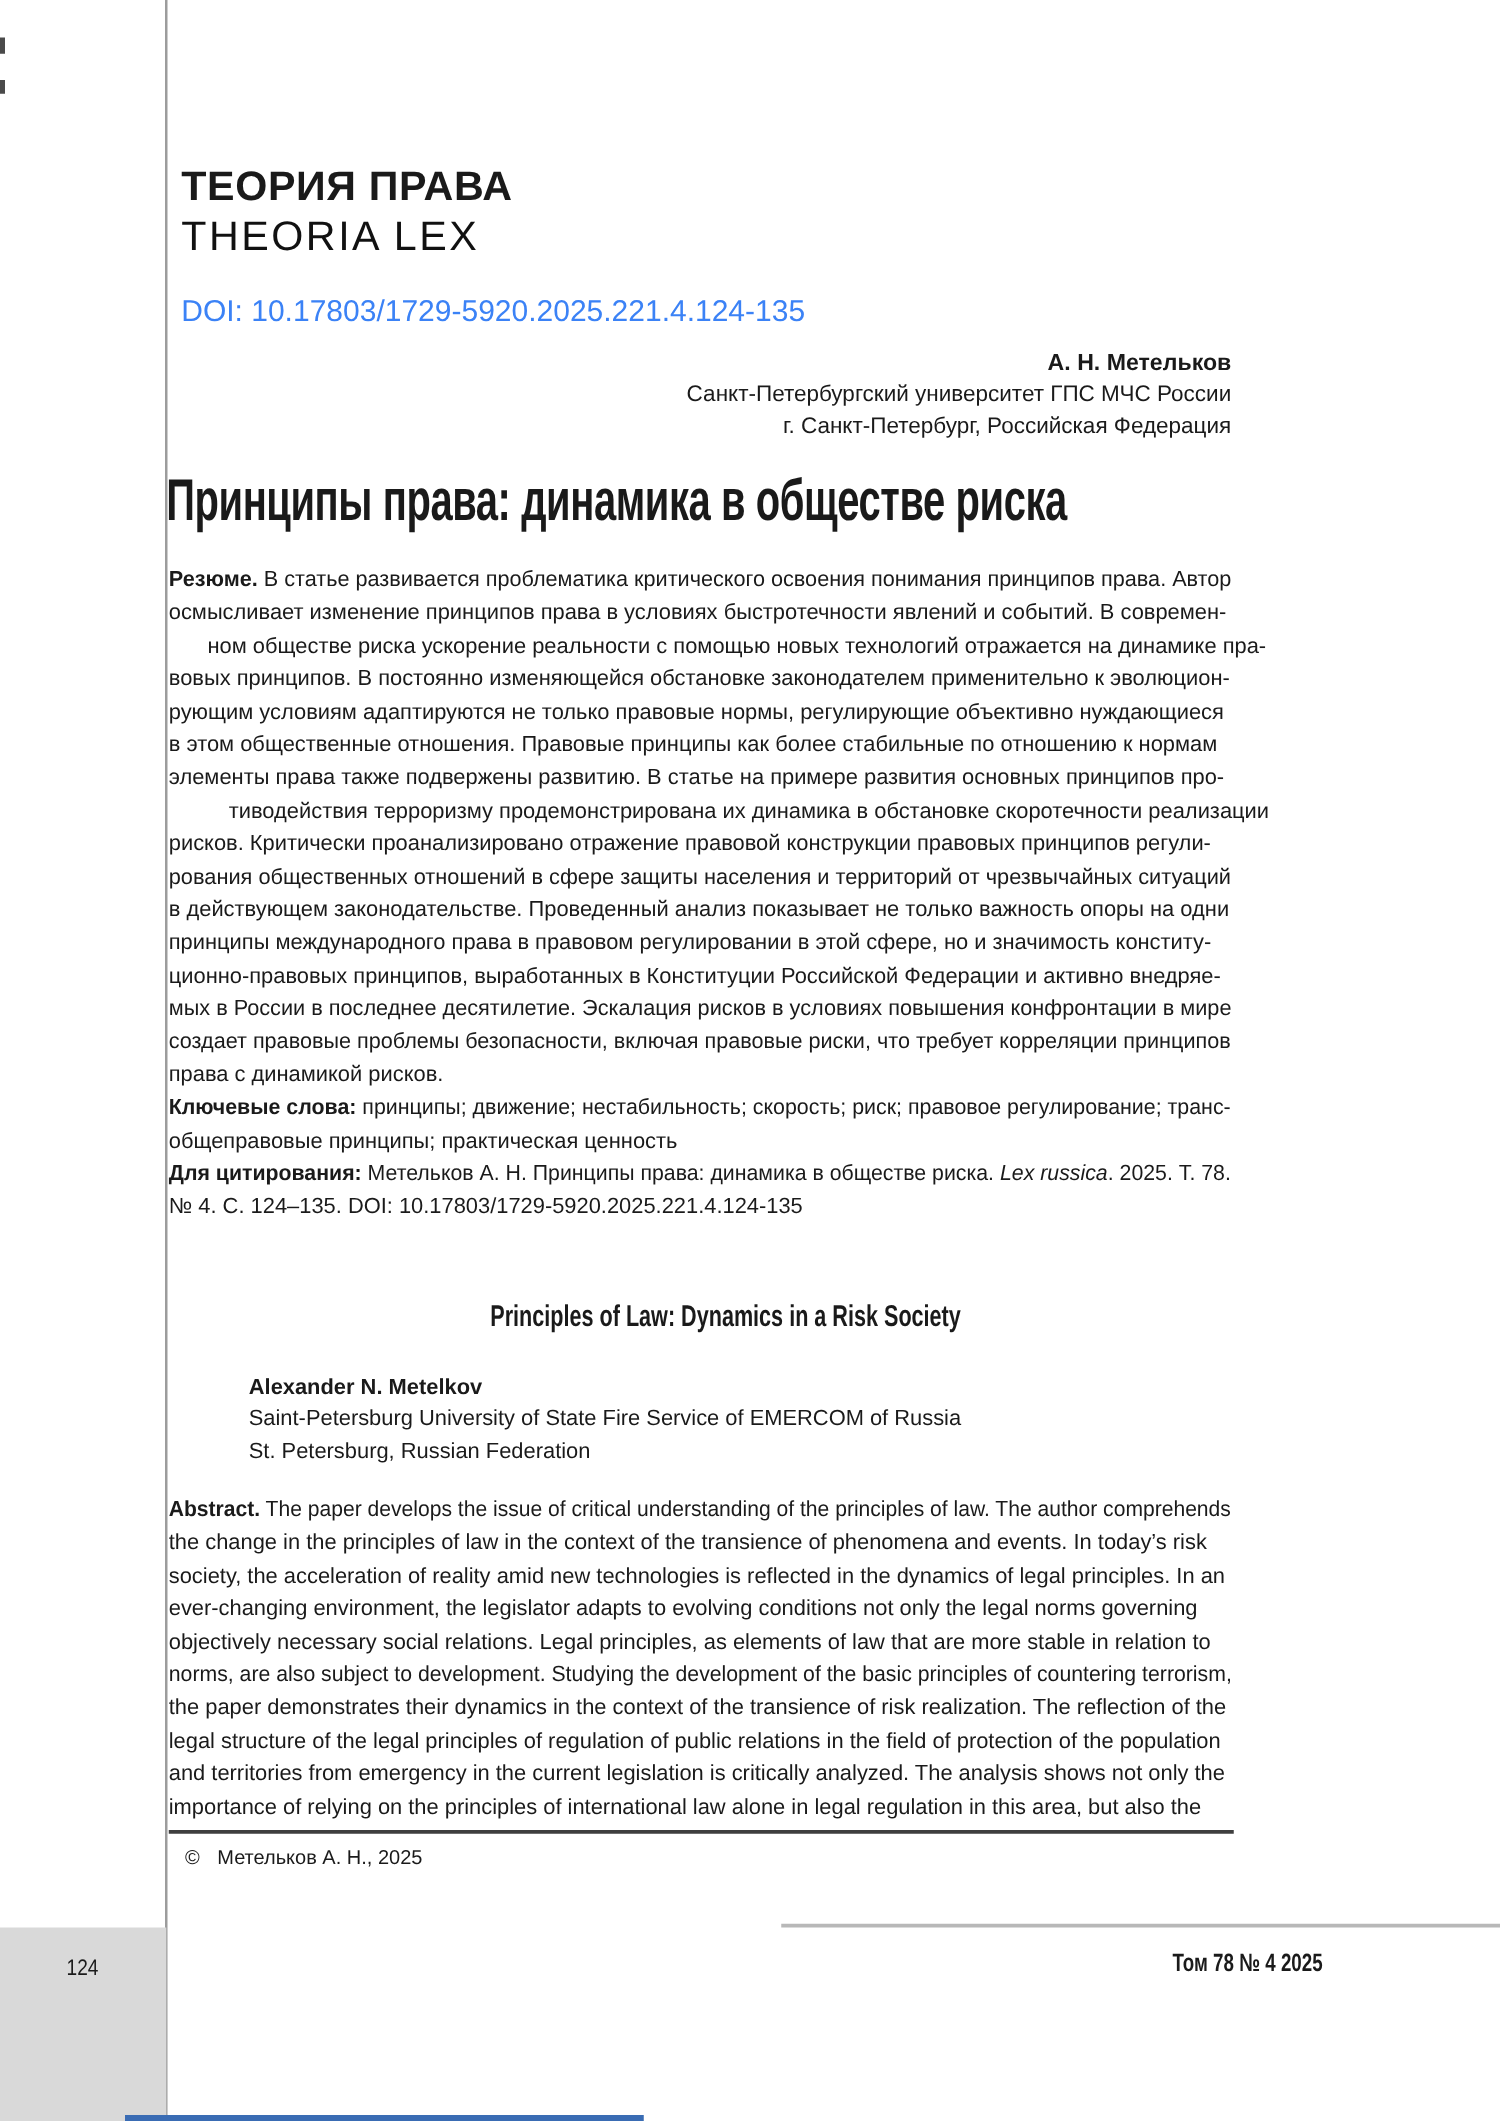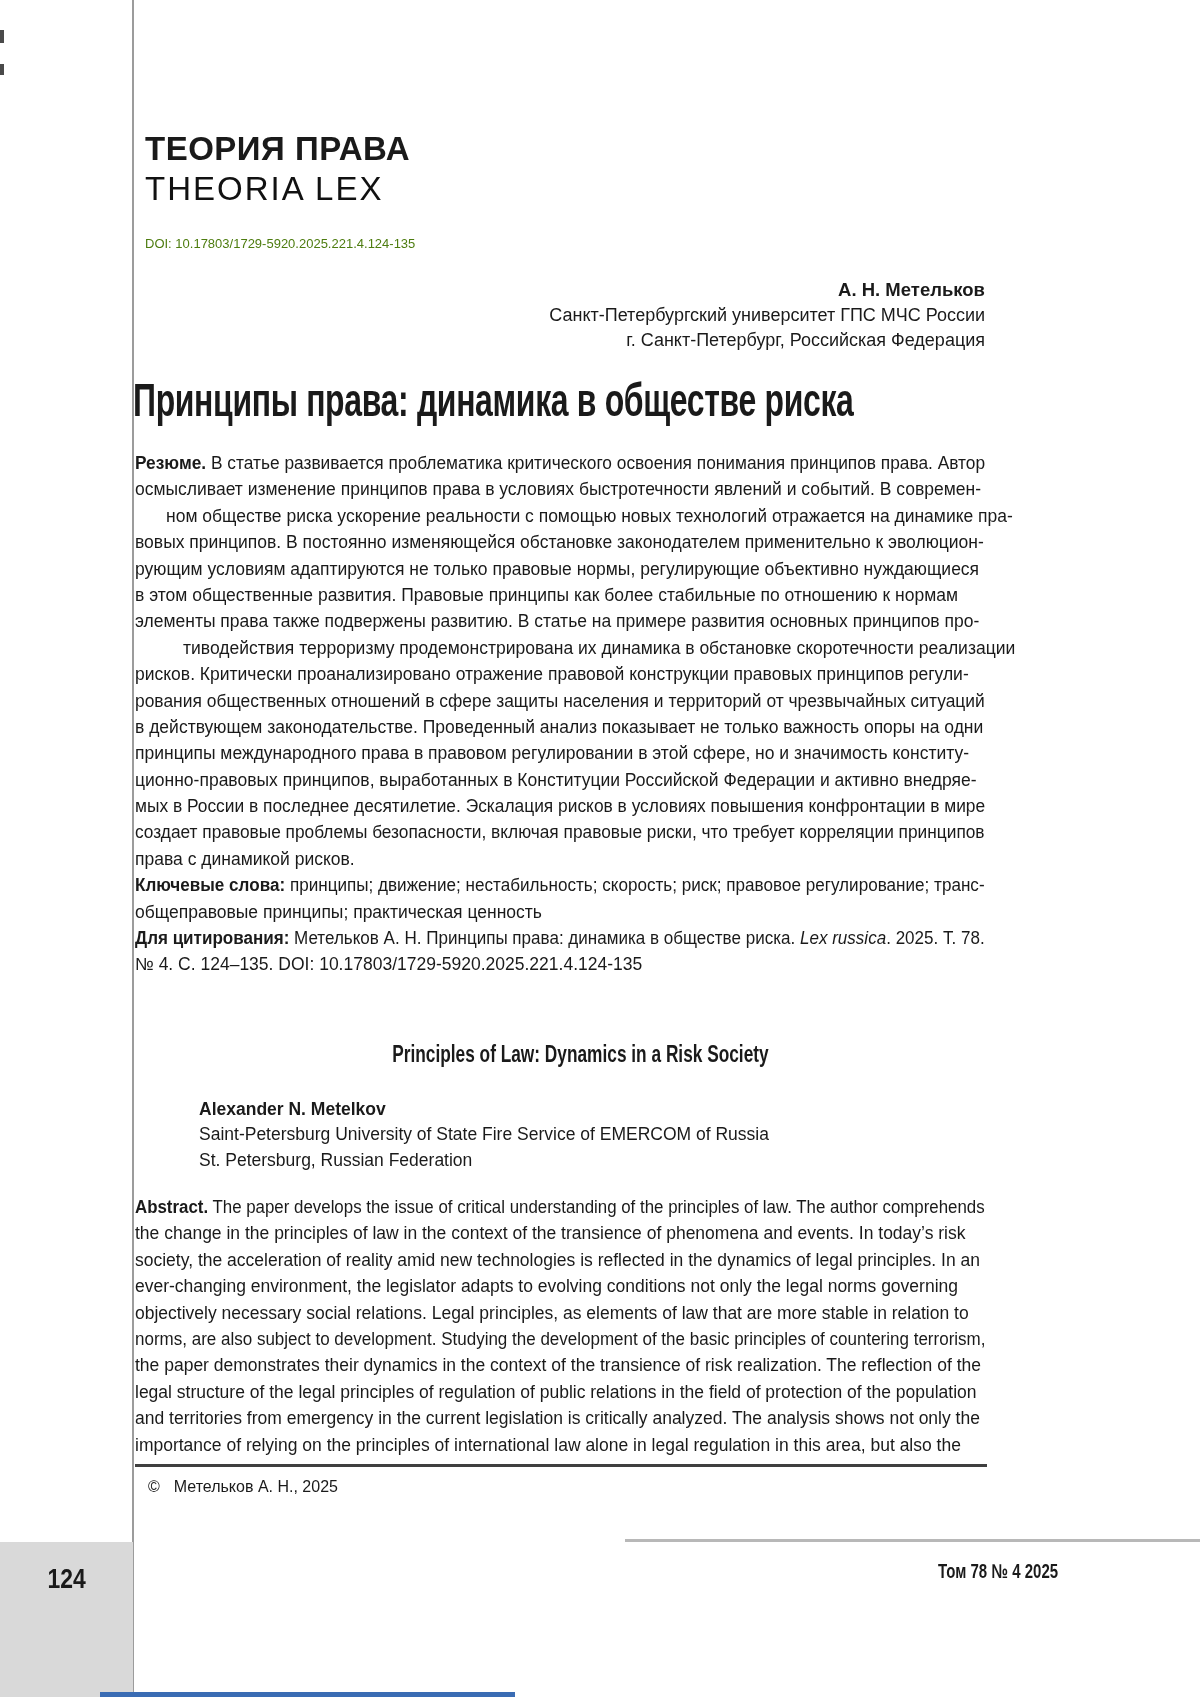--- a/index.html
+++ b/index.html
@@ -2,21 +2,21 @@
 <html lang="ru"><head>
 <meta charset="utf-8">
 <style>
   html,body{margin:0;padding:0;background:#ffffff;}
   .page{position:relative;width:1200px;height:1697px;background:#ffffff;overflow:hidden;
         font-family:"Liberation Sans",sans-serif;color:#1a1a1a;}
   .vline{position:absolute;left:132px;top:0;width:2px;height:1697px;background:#9c9c9c;}
   .corner-mark{position:absolute;left:0;background:#4a4a4a;}
   .rubric-ru{position:absolute;left:145px;top:130px;font-size:33px;font-weight:bold;letter-spacing:.5px;}
   .rubric-en{position:absolute;left:145px;top:170px;font-size:33px;font-weight:normal;letter-spacing:2px;color:#111;}
-  .doi{position:absolute;left:145px;top:236px;font-size:13px;color:#4d7c0f;}
+  .doi{position:absolute;left:145px;top:236px;font-size:24px;color:#3b82f6;}
   .author-ru{position:absolute;left:135px;top:277px;width:850px;text-align:right;font-size:18px;line-height:25.5px;}
   .author-ru .a-name{font-weight:bold;font-size:18.5px;}
   .title-ru{position:absolute;left:133px;top:372px;margin:0;font-size:47px;font-weight:bold;white-space:nowrap;}
   .title-ru .squeeze{display:inline-block;transform:scaleX(.68);transform-origin:left center;letter-spacing:-.5px;}
   .textcol{position:absolute;left:135px;top:450px;width:850px;font-size:17.5px;}
   .rich{width:850px;}
   .tl{white-space:nowrap;height:26.4px;line-height:26.4px;}
   .seg-b{font-weight:bold;}
   .seg-i{font-style:italic;}
   .title-en{position:absolute;left:135px;top:1040px;width:890px;margin:0;text-align:center;font-size:24px;font-weight:bold;white-space:nowrap;}
@@ -24,21 +24,21 @@
   .author-en{position:absolute;left:199px;top:1097px;font-size:17.5px;line-height:25.3px;}
   .author-en .a-name{font-weight:bold;}
   .abstract-en{position:absolute;left:135px;top:1194px;width:850px;font-size:17.5px;}
   .rule-dark{position:absolute;left:135px;top:1464px;width:852px;height:3px;background:#3f3f3f;}
   .copyright{position:absolute;left:148px;top:1478px;font-size:16px;}
   .copyright .c-text{margin-left:14px;}
   .footer-line{position:absolute;left:625px;top:1539px;width:575px;height:3px;background:#b8b8b8;}
   .footer-vol{position:absolute;right:142px;top:1560px;font-size:20px;font-weight:bold;white-space:nowrap;text-align:center;}
   .footer-vol .squeeze{display:inline-block;transform:scaleX(.75);transform-origin:right center;}
   .page-badge{position:absolute;left:0;top:1542px;width:133px;height:155px;background:#d9d9d9;}
-  .page-badge .num{display:block;margin-top:22px;text-align:center;font-size:27px;font-weight:bold;}
+  .page-badge .num{display:block;margin-top:22px;text-align:center;font-size:18px;font-weight:normal;}
   .page-badge .num .squeeze{display:inline-block;transform:scaleX(.85);transform-origin:center center;}
   .blue-line{position:absolute;left:100px;top:1692px;width:415px;height:5px;background:#3a6cb4;}
 </style>
 </head>
 <body>
 
 <div class="page">
 
   <div class="vline"></div>
   <div class="corner-mark" style="top:30px;width:4px;height:13px;"></div>
@@ -57,21 +57,21 @@
 
   <h1 class="title-ru"><span class="squeeze">Принципы права: динамика в обществе риска</span></h1>
 
   <div class="textcol">
     <div class="rich rich-just">
         <div class="tl" style="transform-origin: left center; transform: scaleX(0.989523);"><span class="seg-b">Резюме.</span><span> В статье развивается проблематика критического освоения понимания принципов права. Автор</span></div>
         <div class="tl" style="word-spacing: 0px;"><span>осмысливает изменение принципов права в условиях быстротечности явлений и событий. В современ-</span></div>
         <div class="tl" style="word-spacing: 0px; padding-left: 31px;"><span>ном обществе риска ускорение реальности с помощью новых технологий отражается на динамике пра-</span></div>
         <div class="tl" style="word-spacing: 0px;"><span>вовых принципов. В постоянно изменяющейся обстановке законодателем применительно к эволюцион-</span></div>
         <div class="tl" style="word-spacing: 0px;"><span>рующим условиям адаптируются не только правовые нормы, регулирующие объективно нуждающиеся</span></div>
-        <div class="tl" style="word-spacing: 0px;"><span>в этом общественные развития. Правовые принципы как более стабильные по отношению к нормам</span></div>
+        <div class="tl" style="word-spacing: 0px;"><span>в этом общественные отношения. Правовые принципы как более стабильные по отношению к нормам</span></div>
         <div class="tl" style="word-spacing: 0px;"><span>элементы права также подвержены развитию. В статье на примере развития основных принципов про-</span></div>
         <div class="tl" style="word-spacing: 0px; margin-left: 48px;"><span>тиводействия терроризму продемонстрирована их динамика в обстановке скоротечности реализации</span></div>
         <div class="tl" style="word-spacing: 0px;"><span>рисков. Критически проанализировано отражение правовой конструкции правовых принципов регули-</span></div>
         <div class="tl" style="transform-origin: left center; transform: scaleX(0.995316);"><span>рования общественных отношений в сфере защиты населения и территорий от чрезвычайных ситуаций</span></div>
         <div class="tl" style="word-spacing: 0px;"><span>в действующем законодательстве. Проведенный анализ показывает не только важность опоры на одни</span></div>
         <div class="tl" style="word-spacing: 0px;"><span>принципы международного права в правовом регулировании в этой сфере, но и значимость конститу-</span></div>
         <div class="tl" style="word-spacing: 0px;"><span>ционно-правовых принципов, выработанных в Конституции Российской Федерации и активно внедряе-</span></div>
         <div class="tl" style="transform-origin: left center; transform: scaleX(0.991832);"><span>мых в России в последнее десятилетие. Эскалация рисков в условиях повышения конфронтации в мире</span></div>
         <div class="tl" style="transform-origin: left center; transform: scaleX(0.988372);"><span>создает правовые проблемы безопасности, включая правовые риски, что требует корреляции принципов</span></div>
         <div class="tl tl-last"><span>права с динамикой рисков.</span></div>

